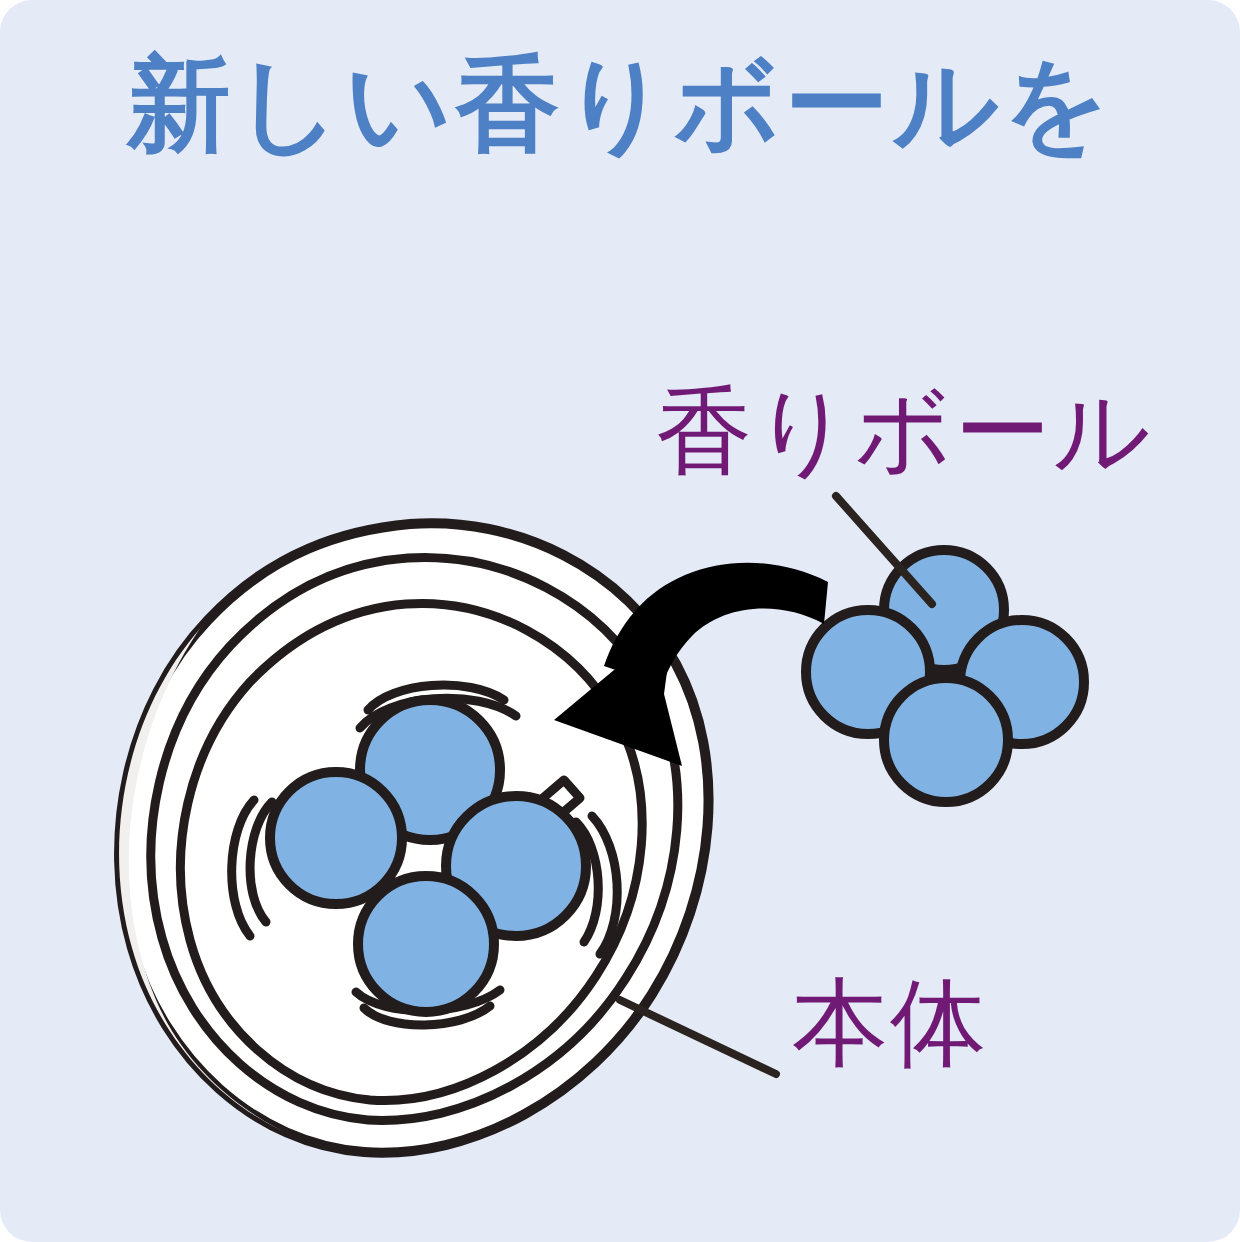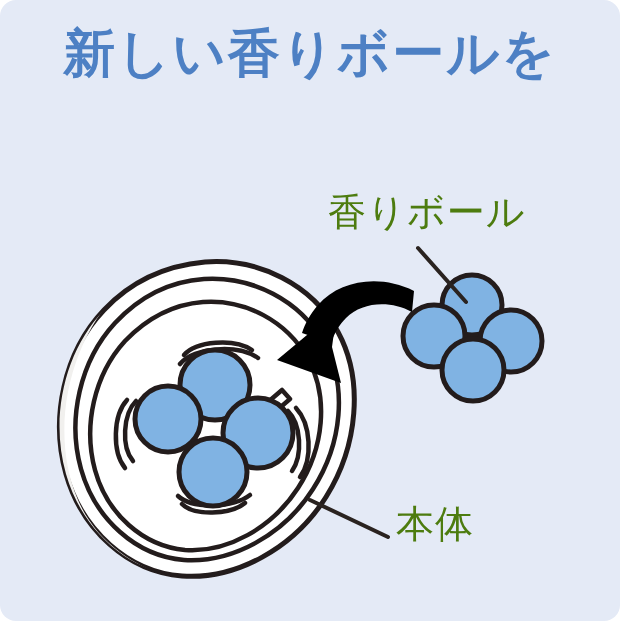--- a/index.html
+++ b/index.html
@@ -39,29 +39,29 @@
     font-size: 52px;
     letter-spacing: 2px;
     line-height: 1.0;
     white-space: nowrap;
   }
   #headline-line1 { top: 27px; }
   #headline-line2 { top: 92px; }
 
   .callout {
     position: absolute;
-    color: #4d7c0f;
-    font-size: 38px;
+    color: #701a75;
+    font-size: 48px;
     font-weight: 400;
     letter-spacing: 1px;
     white-space: nowrap;
     line-height: 1;
   }
   #label-ball { left: 328px; top: 193px; }
-  #label-body { left: 396px; top: 505px; }
+  #label-body { left: 396px; top: 489px; }
 </style>
 </head>
 <body>
 
 <div id="stage">
 
   <svg id="art" viewBox="0 0 620 621" xmlns="http://www.w3.org/2000/svg">
 
     <defs>
 

